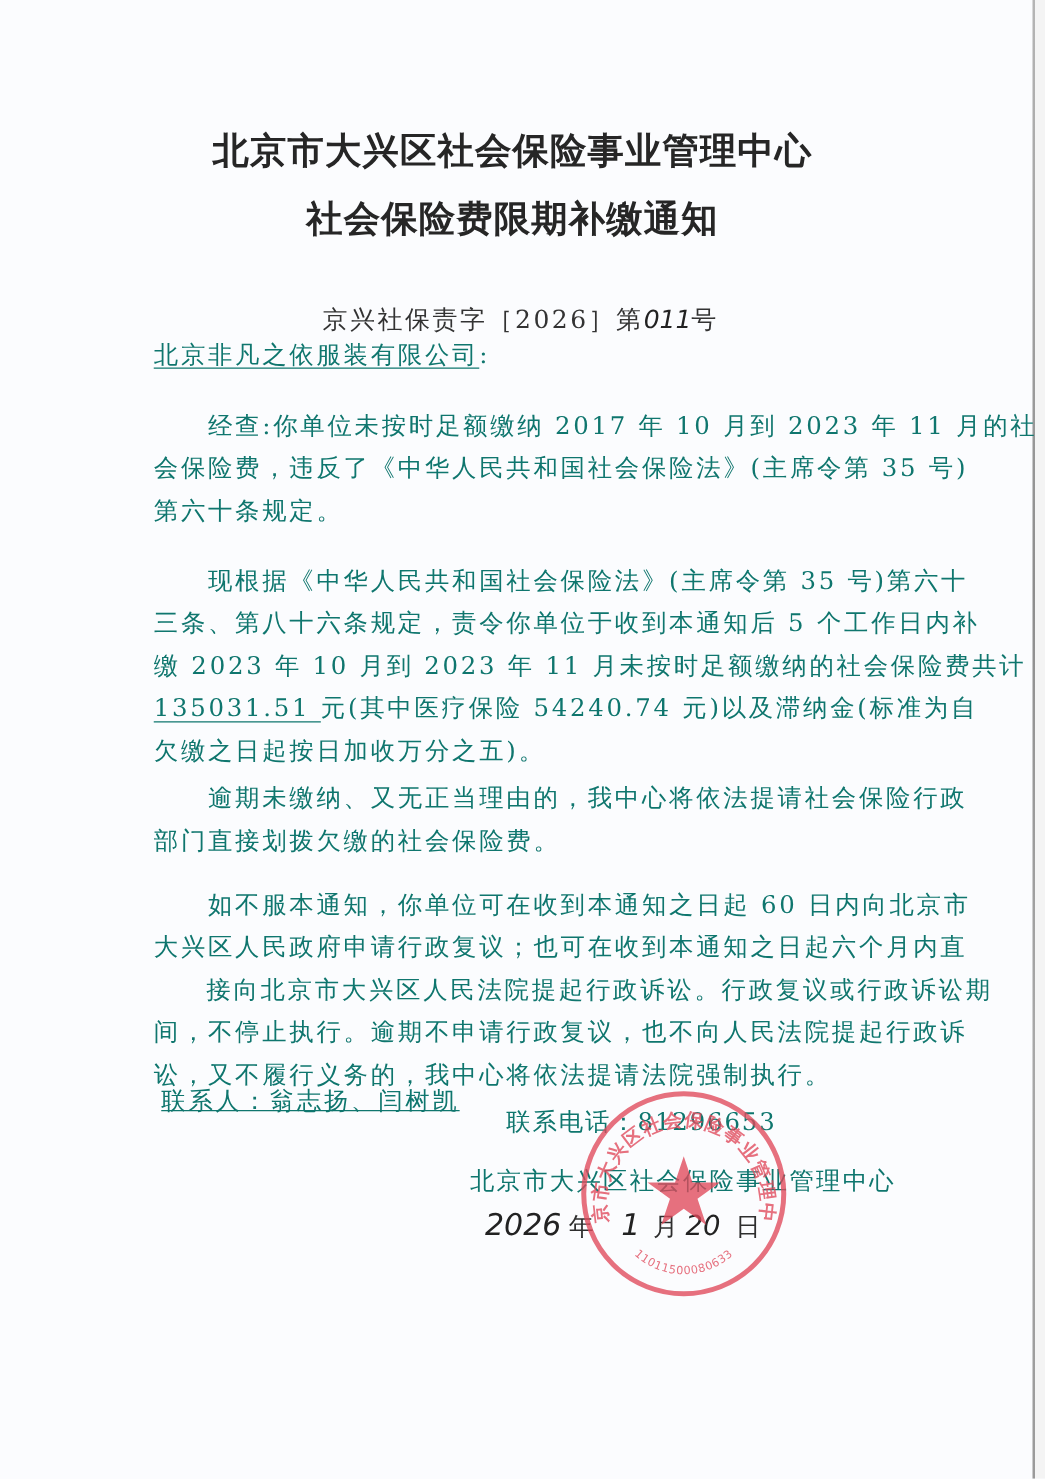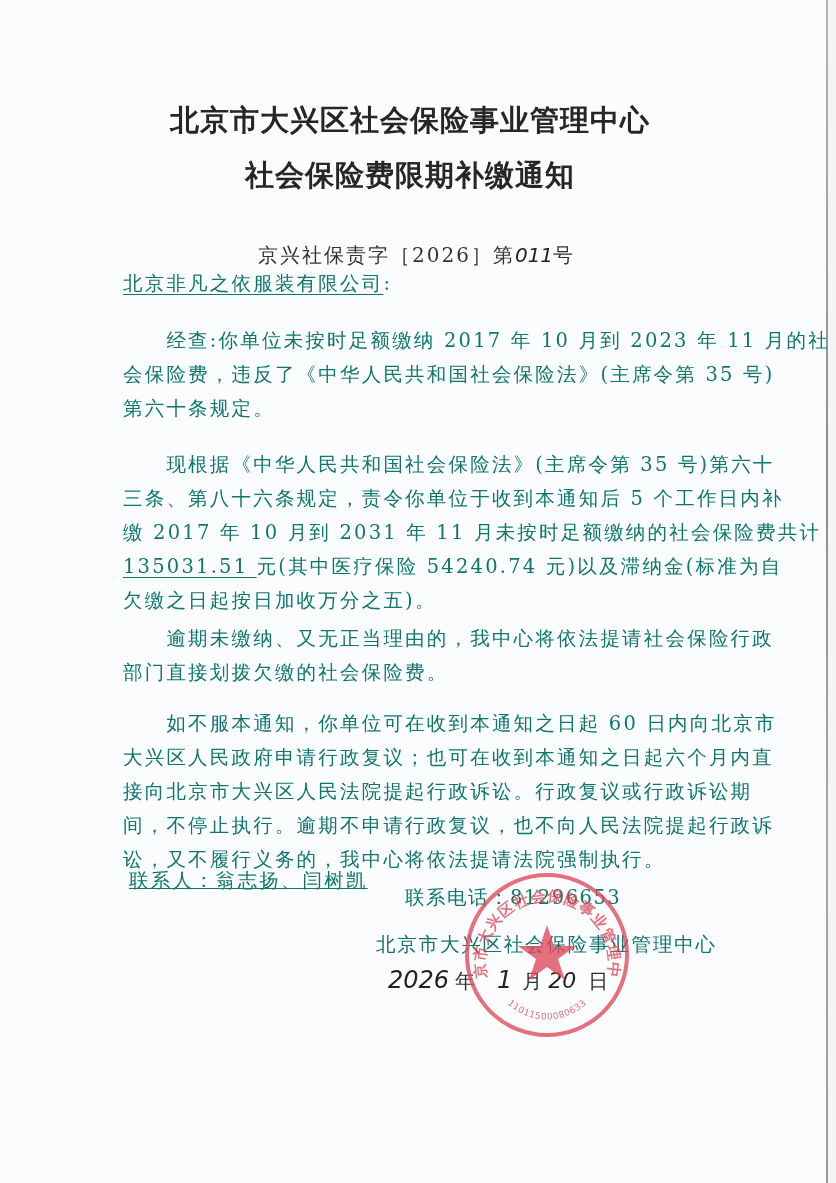--- a/index.html
+++ b/index.html
@@ -66,32 +66,32 @@
 <div class="line" style="top:270px;">
   <span class="ul">北京非凡之依服装有限公司</span><span>:</span>
 </div>
 
 <div class="line" style="top:327px;">　　经查:你单位未按时足额缴纳 2017 年 10 月到 2023 年 11 月的社</div>
 <div class="line" style="top:361px;">会保险费，违反了《中华人民共和国社会保险法》(主席令第 35 号)</div>
 <div class="line" style="top:395px;">第六十条规定。</div>
 
 <div class="line" style="top:451px;">　　现根据《中华人民共和国社会保险法》(主席令第 35 号)第六十</div>
 <div class="line" style="top:485px;">三条、第八十六条规定，责令你单位于收到本通知后 5 个工作日内补</div>
-<div class="line" style="top:519px;">缴 2017 年 10 月到 2031 年 11 月未按时足额缴纳的社会保险费共计</div>
+<div class="line" style="top:519px;">缴 2023 年 10 月到 2023 年 11 月未按时足额缴纳的社会保险费共计</div>
 <div class="line" style="top:553px;">
   <span class="ul">135031.51 </span><span>元(其中医疗保险 54240.74 元)以及滞纳金(标准为自</span>
 </div>
 <div class="line" style="top:587px;">欠缴之日起按日加收万分之五)。</div>
 
 <div class="line" style="top:625px;">　　逾期未缴纳、又无正当理由的，我中心将依法提请社会保险行政</div>
 <div class="line" style="top:659px;">部门直接划拨欠缴的社会保险费。</div>
 
 <div class="line" style="top:710px;">　　如不服本通知，你单位可在收到本通知之日起 60 日内向北京市</div>
 <div class="line" style="top:744px;text-align:center;">大兴区人民政府申请行政复议；也可在收到本通知之日起六个月内直</div>
-<div class="line" style="top:778px;">接向北京市大兴区人民法院提起行政诉讼。行政复议或行政诉讼期</div>
+<div class="line" style="top:778px;margin-left:42px;">接向北京市大兴区人民法院提起行政诉讼。行政复议或行政诉讼期</div>
 <div class="line" style="top:812px;">间，不停止执行。逾期不申请行政复议，也不向人民法院提起行政诉</div>
 <div class="line" style="top:846px;">讼，又不履行义务的，我中心将依法提请法院强制执行。</div>
 
 <div class="line" style="top:867px; left:129px;text-decoration:underline;">联系人：翁志扬、闫树凯</div>
 <div class="line" style="top:884px; left:405px; letter-spacing:1.5px;">联系电话：81296653</div>
 
 <div class="line" style="top:931px; left:376px; letter-spacing:1.8px;">北京市大兴区社会保险事业管理中心</div>
 
 <div class="date-line">
   <span class="hand" style="font-size:24px; margin-right:6px;">2026</span><span>年</span><span class="hand" style="font-size:24px; margin:0 10px 0 22px;">1</span><span>月</span><span class="hand" style="font-size:22px; margin:0 12px 0 6px;">20</span><span>日</span>

